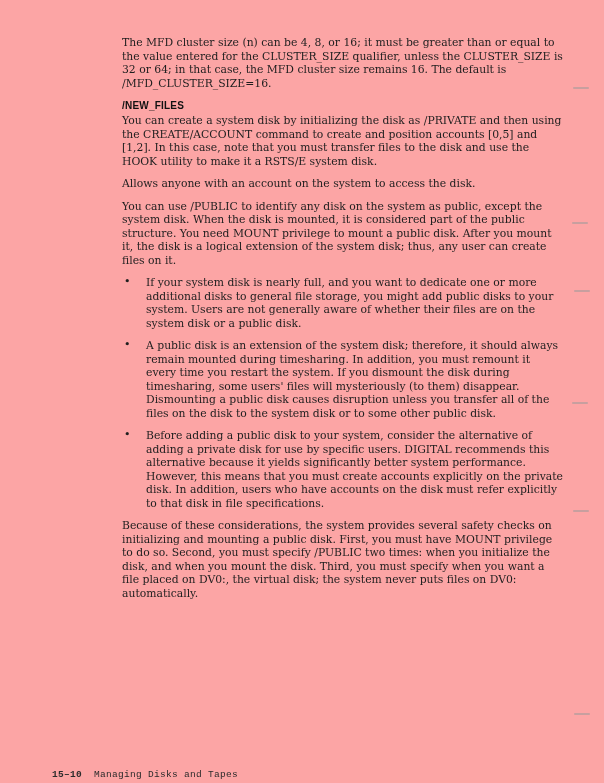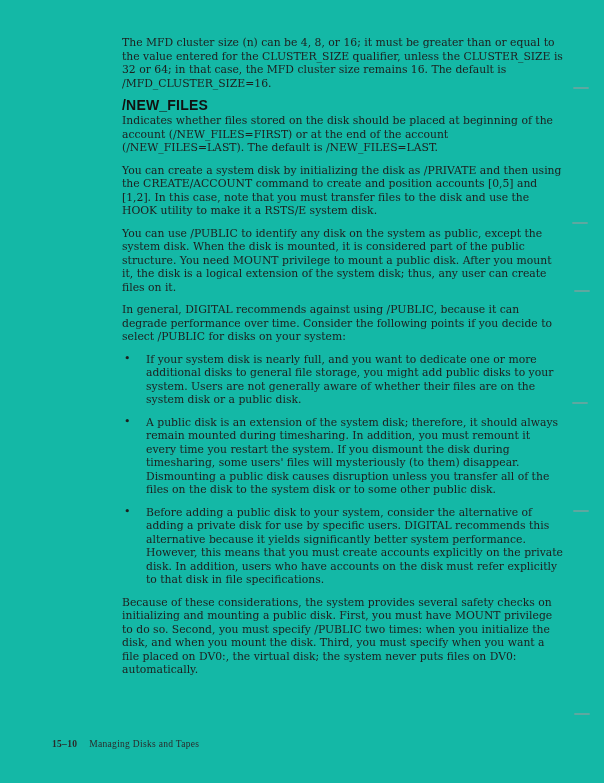--- a/index.html
+++ b/index.html
@@ -7,42 +7,42 @@
     padding: 0;
     width: 604px;
     height: 783px;
     overflow: hidden;
     background: #ffffff;
   }
   .page {
     position: relative;
     width: 604px;
     height: 783px;
-    background: #14b8a6;
+    background: #fca5a5;
     font-family: "DejaVu Serif", serif;
     color: #1e1e1e;
   }
   .text-column {
     position: absolute;
     left: 122px;
     top: 36px;
     width: 441px;
   }
   .doc-paragraph {
     margin: 0 0 9px 0;
     font-size: 10.8px;
     line-height: 13.5px;
     text-align: left;
     color: #1e1e1e;
   }
   .doc-heading {
     margin: 4px 0 2px 0;
     font-family: "Liberation Sans", sans-serif;
     font-weight: bold;
-    font-size: 14px;
+    font-size: 10px;
     line-height: 13px;
     letter-spacing: 0.2px;
     color: #111111;
   }
   .doc-bullet {
     position: relative;
     margin: 0 0 9px 0;
     padding-left: 24px;
     font-size: 10.8px;
     line-height: 13.5px;
@@ -50,22 +50,22 @@
   }
   .bullet-marker {
     position: absolute;
     left: 2px;
     top: -1px;
     font-size: 11px;
   }
   .footer {
     position: absolute;
     left: 52px;
-    top: 739px;
-    font-family: Liberation Serif, serif;
+    top: 769px;
+    font-family: Liberation Mono, monospace;
     font-size: 9.5px;
     letter-spacing: 0.3px;
     color: #2b2b2b;
     white-space: nowrap;
   }
   .footer .page-number {
     font-weight: bold;
     margin-right: 12px;
   }
   .scan-mark {
@@ -78,24 +78,23 @@
   }
 </style>
 </head>
 <body>
 
 <div class="page">
 
   <div class="text-column">
       <p class="doc-paragraph">The MFD cluster size (n) can be 4, 8, or 16; it must be greater than or equal to the value entered for the CLUSTER_SIZE qualifier, unless the CLUSTER_SIZE is 32 or 64; in that case, the MFD cluster size remains 16. The default is /MFD_CLUSTER_SIZE=16.</p>
       <h3 class="doc-heading">/NEW_FILES</h3>
-      <p class="doc-paragraph">Indicates whether files stored on the disk should be placed at beginning of the account (/NEW_FILES=FIRST) or at the end of the account (/NEW_FILES=LAST). The default is /NEW_FILES=LAST.</p>
       <p class="doc-paragraph">You can create a system disk by initializing the disk as /PRIVATE and then using the CREATE/ACCOUNT command to create and position accounts [0,5] and [1,2]. In this case, note that you must transfer files to the disk and use the HOOK utility to make it a RSTS/E system disk.</p>
+      <p class="doc-paragraph">Allows anyone with an account on the system to access the disk.</p>
       <p class="doc-paragraph">You can use /PUBLIC to identify any disk on the system as public, except the system disk. When the disk is mounted, it is considered part of the public structure. You need MOUNT privilege to mount a public disk. After you mount it, the disk is a logical extension of the system disk; thus, any user can create files on it.</p>
-      <p class="doc-paragraph">In general, DIGITAL recommends against using /PUBLIC, because it can degrade performance over time. Consider the following points if you decide to select /PUBLIC for disks on your system:</p>
       <div class="doc-bullet"><span class="bullet-marker">•</span><span>If your system disk is nearly full, and you want to dedicate one or more additional disks to general file storage, you might add public disks to your system. Users are not generally aware of whether their files are on the system disk or a public disk.</span></div>
       <div class="doc-bullet"><span class="bullet-marker">•</span><span>A public disk is an extension of the system disk; therefore, it should always remain mounted during timesharing. In addition, you must remount it every time you restart the system. If you dismount the disk during timesharing, some users' files will mysteriously (to them) disappear. Dismounting a public disk causes disruption unless you transfer all of the files on the disk to the system disk or to some other public disk.</span></div>
       <div class="doc-bullet"><span class="bullet-marker">•</span><span>Before adding a public disk to your system, consider the alternative of adding a private disk for use by specific users. DIGITAL recommends this alternative because it yields significantly better system performance. However, this means that you must create accounts explicitly on the private disk. In addition, users who have accounts on the disk must refer explicitly to that disk in file specifications.</span></div>
       <p class="doc-paragraph">Because of these considerations, the system provides several safety checks on initializing and mounting a public disk. First, you must have MOUNT privilege to do so. Second, you must specify /PUBLIC two times: when you initialize the disk, and when you mount the disk. Third, you must specify when you want a file placed on DV0:, the virtual disk; the system never puts files on DV0: automatically.</p>
     </div>
 
   <div class="footer">
     <span class="page-number">15–10</span><span class="chapter-title">Managing Disks and Tapes</span>
   </div>
 

